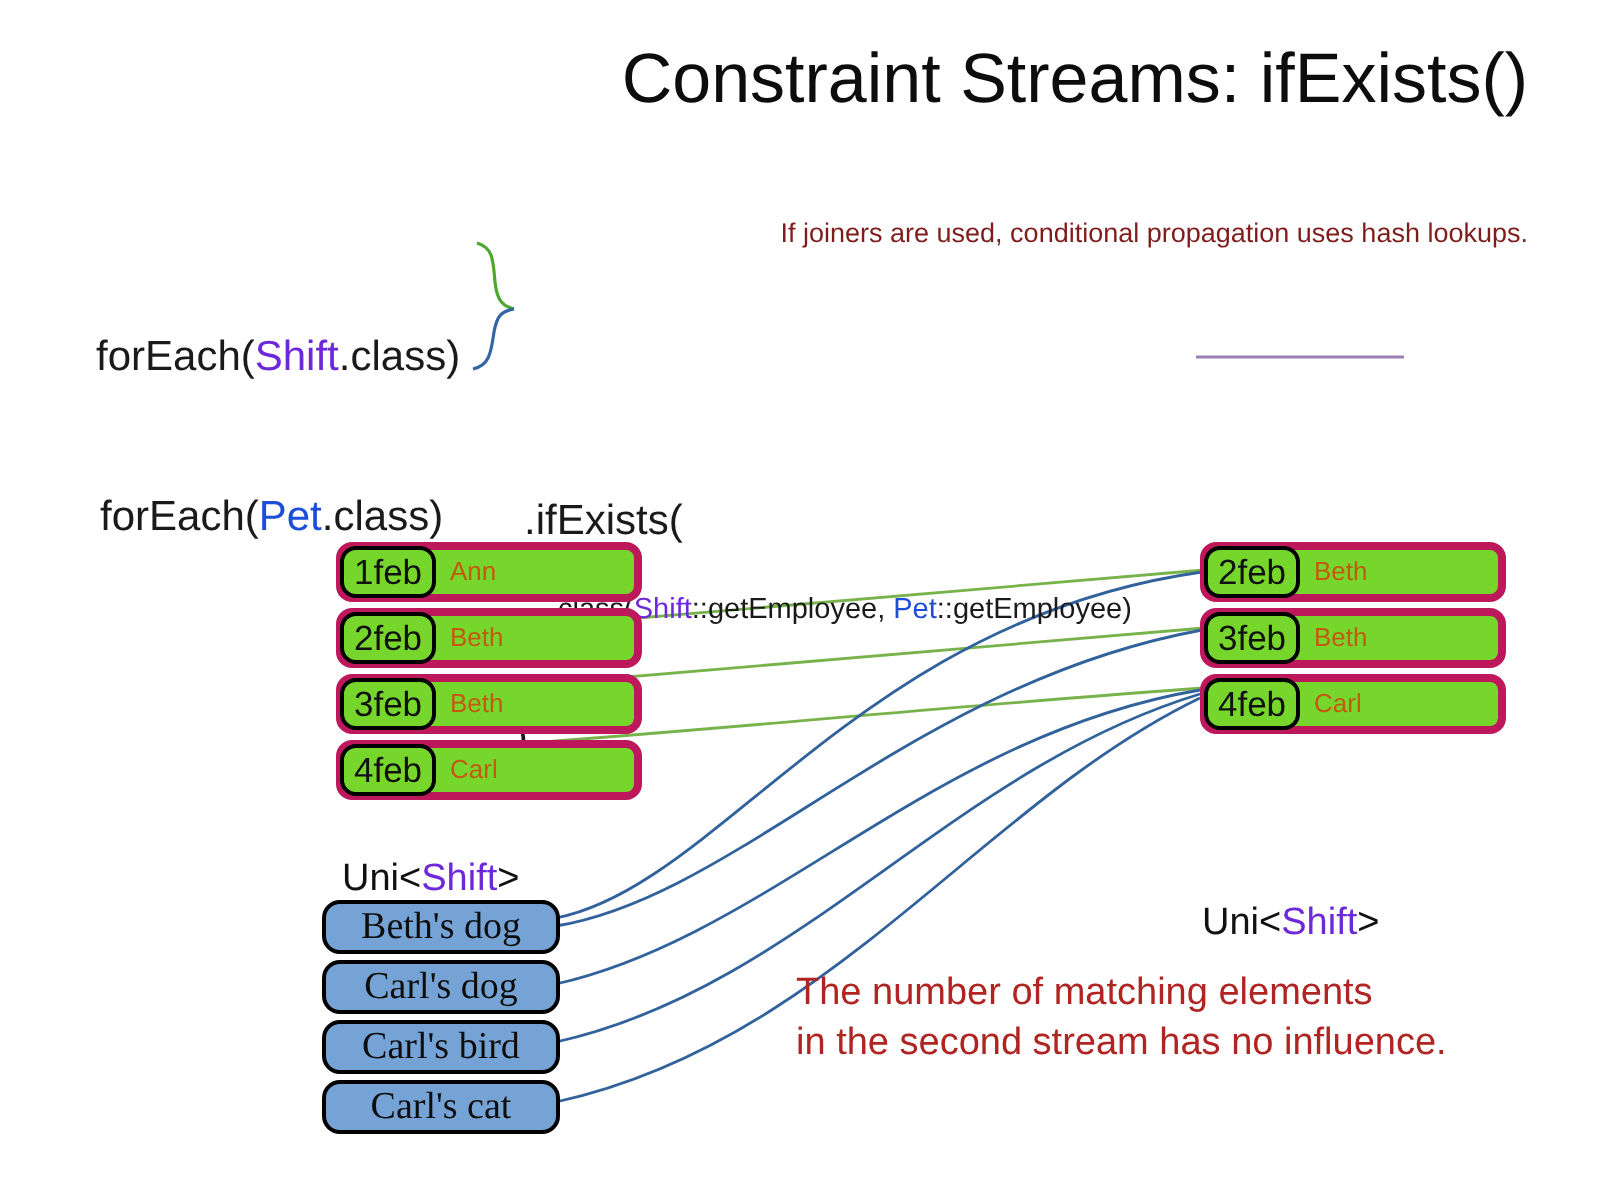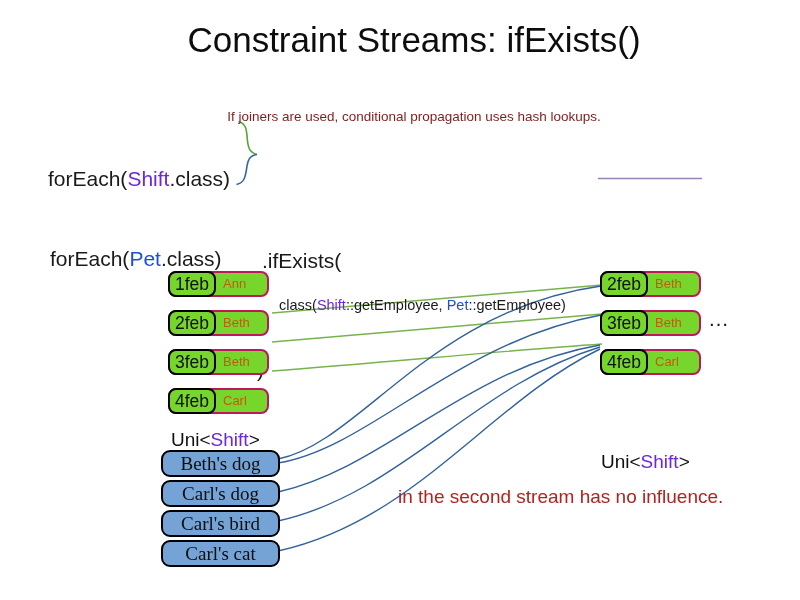--- a/index.html
+++ b/index.html
@@ -1,37 +1,37 @@
 <!DOCTYPE html>
 <html><head>
 <meta charset="utf-8">
 <style>
   html,body{margin:0;padding:0;background:#fff;}
   .slide{
     position:relative;width:800px;height:600px;background:#ffffff;overflow:hidden;
     font-family:"Liberation Sans",sans-serif;color:#111;
   }
   .abs{position:absolute;}
-  .centered{left:0;width:764px;text-align:center;padding-left:32px;}
+  .centered{left:0;width:764px;text-align:right;}
   .title{top:20px;font-size:35px;color:#0d0d0d;}
   .subtitle{top:69px;font-size:13.5px;color:#7f1d1d;}
   .code{white-space:pre;color:#1a1a1a;}
   .code-lg{font-size:21px;}
   .code-sm{font-size:14.5px;}
   .green-txt{color:#6d28d9;}
   .blue-txt{color:#1d4ed8;}
   .uni-label{font-size:19px;color:#111;}
   
   .wires{position:absolute;left:0;top:0;z-index:0;}
   .layer{position:relative;z-index:1;}
   
   .shift-table{position:absolute;z-index:1;}
   .shift-row{
-    position:relative;width:97px;height:22px;margin-bottom:13px;
-    background:#77d62c;border:2px solid #be185d;border-radius:8px;
+    position:relative;width:97px;height:22px;margin-bottom:3px;
+    background:#77d62c;border:4px solid #be185d;border-radius:8px;padding-left:48px;
   }
   .date-box{
     position:absolute;left:-2px;top:-2px;width:44px;height:22px;
     background:#77d62c;border:2px solid #000;border-radius:8px;
     text-align:center;font-size:17.5px;line-height:22px;color:#111;
   }
   .emp-name{
     position:absolute;left:53px;top:0;height:22px;
     font-size:13px;line-height:22px;color:#c45a11;
   }
@@ -130,16 +130,17 @@
   </div>
 
   <div class="pet-table">
     <div class="pet-row">Beth's dog</div>
     <div class="pet-row">Carl's dog</div>
     <div class="pet-row">Carl's bird</div>
     <div class="pet-row">Carl's cat</div>
   </div>
 
   <div class="note">
+    <div>The number of matching elements</div>
     <div>in the second stream has no influence.</div>
   </div>
 
 </div>
 
 </body></html>

